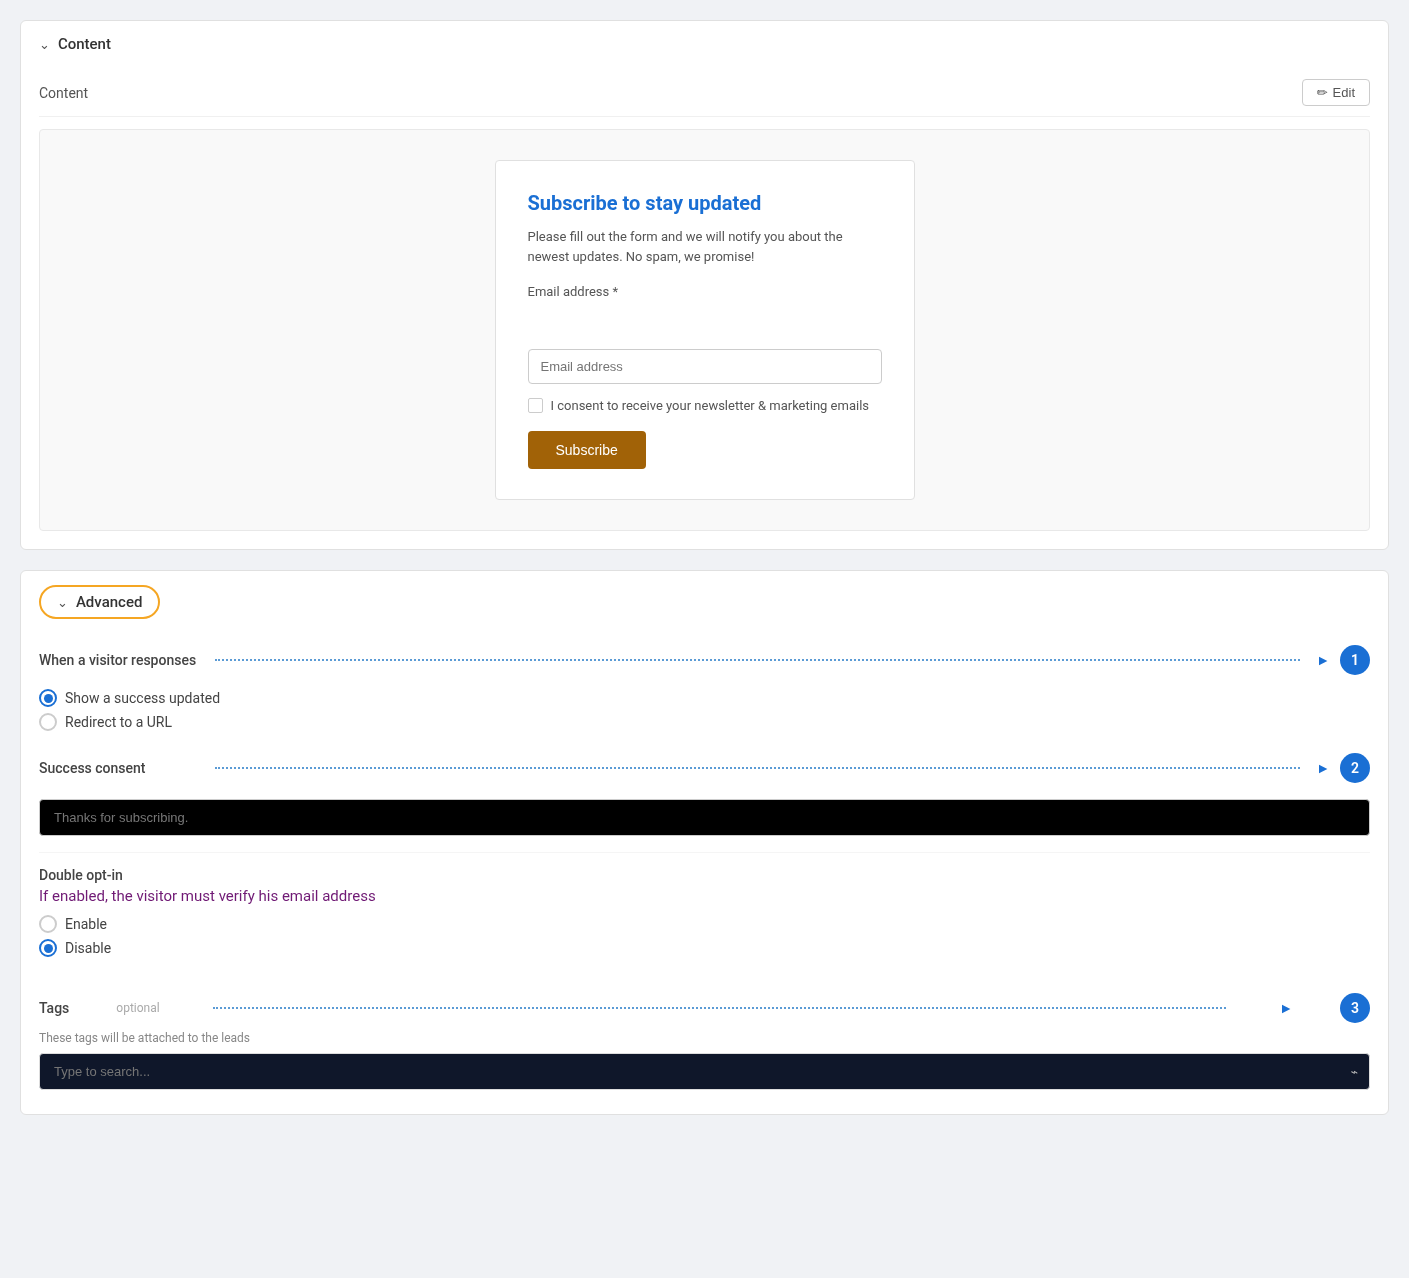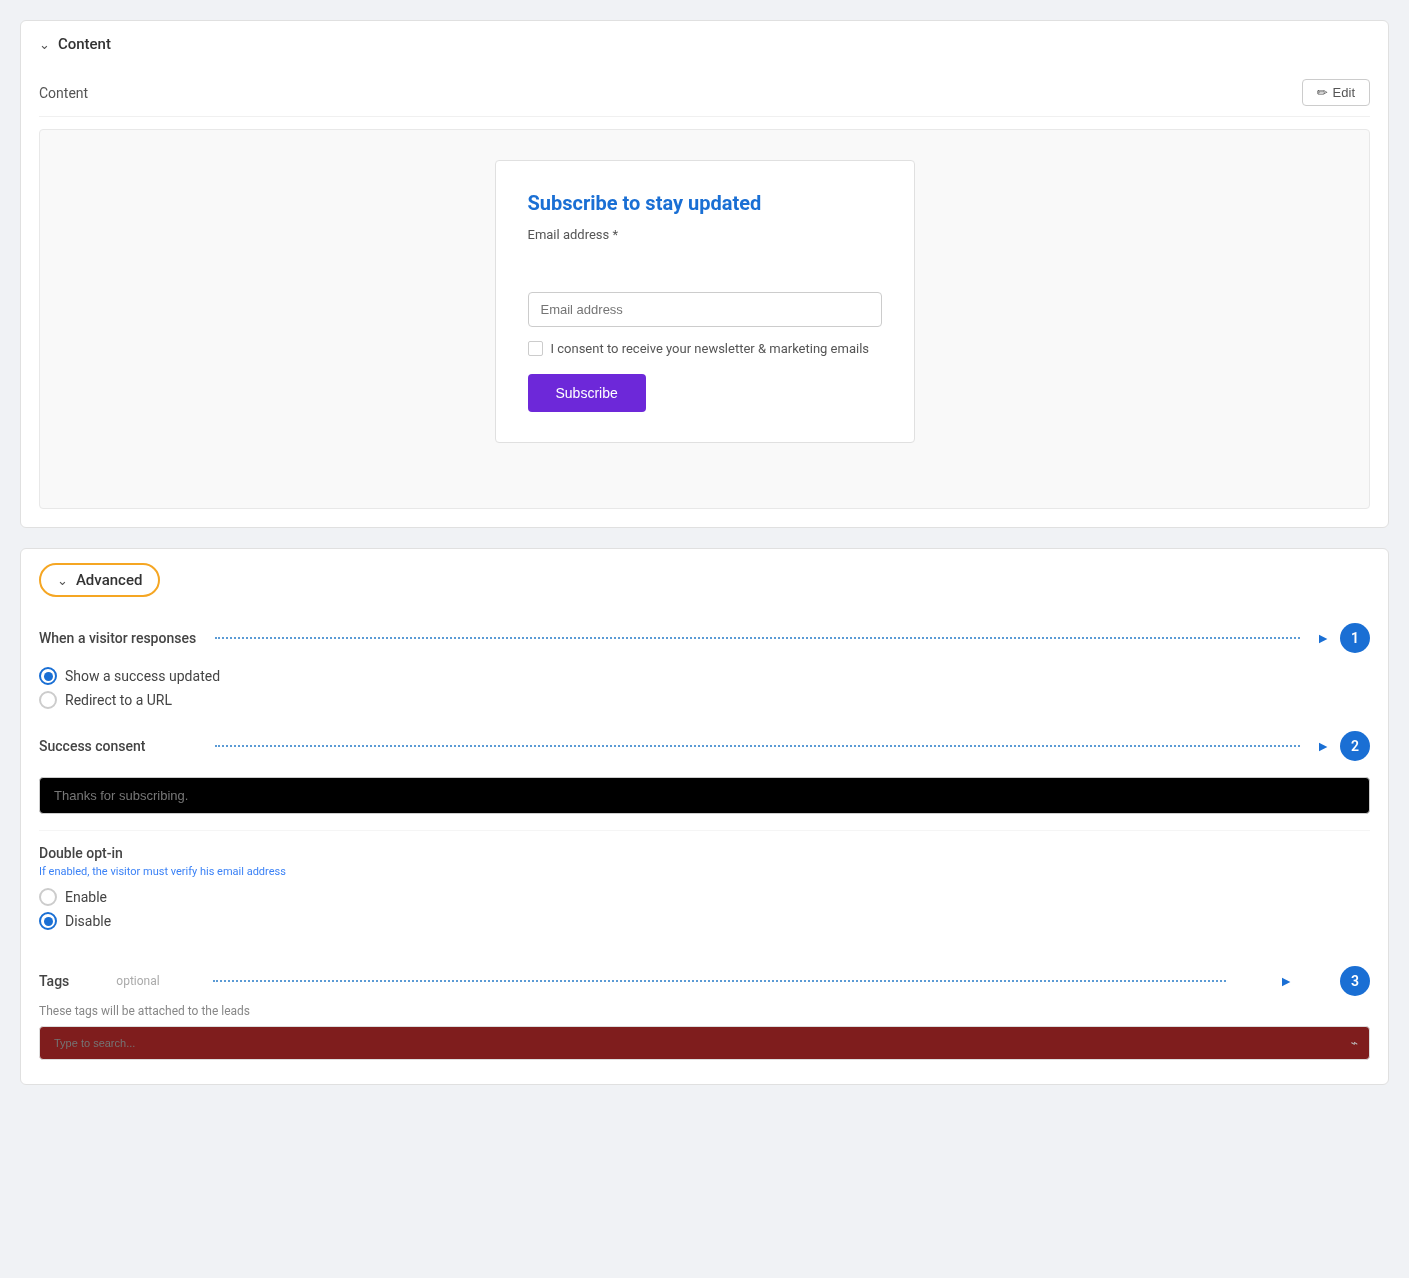--- a/index.html
+++ b/index.html
@@ -131,21 +131,21 @@
     .form-checkbox {
       width: 15px;
       height: 15px;
       border: 1px solid #ccc;
       border-radius: 2px;
       background: #fff;
       flex-shrink: 0;
     }
 
     .subscribe-btn {
-      background: #6d28d9;
+      background: #a16207;
       color: #fff;
       border: none;
       border-radius: 4px;
       padding: 11px 28px;
       font-size: 14px;
       cursor: pointer;
     }
 
     
     .advanced-section-card {
@@ -265,22 +265,22 @@
     }
 
     .double-optin-title {
       font-size: 14px;
       font-weight: 500;
       color: #444;
       margin-bottom: 4px;
     }
 
     .double-optin-desc {
-      font-size: 11px;
-      color: #3b82f6;
+      font-size: 15px;
+      color: #701a75;
       margin-bottom: 10px;
     }
 
     .tags-label {
       font-size: 14px;
       font-weight: 500;
       color: #444;
     }
 
     .tags-optional {
@@ -298,23 +298,23 @@
     .tags-search-wrapper {
       position: relative;
       width: 100%;
     }
 
     .tags-search-wrapper input {
       width: 100%;
       border: 1px solid #ddd;
       border-radius: 4px;
       padding: 10px 36px 10px 14px;
-      font-size: 11px;
+      font-size: 13px;
       color: #999;
-      background: #7f1d1d;
+      background: #0f172a;
       outline: none;
     }
 
     .tags-search-chevron {
       position: absolute;
       right: 12px;
       top: 50%;
       transform: translateY(-50%);
       color: #bbb;
       font-size: 12px;
@@ -335,20 +335,21 @@
       <span class="content-label">Content</span>
       <button class="edit-btn">
         <span>✏</span>
         <span>Edit</span>
       </button>
     </div>
 
     <div class="preview-area">
       <div class="form-preview">
         <div class="form-title">Subscribe to stay updated</div>
+        <div class="form-description">Please fill out the form and we will notify you about the newest updates. No spam, we promise!</div>
         <div class="form-field-label">Email address *</div>
         <input class="form-input" type="text" readonly="" placeholder="Email address" style="">
         <div class="checkbox-row">
           <div class="form-checkbox"></div>
           <span>I consent to receive your newsletter &amp; marketing emails</span>
         </div>
         <button class="subscribe-btn">
           <span>Subscribe</span>
         </button>
       </div>

